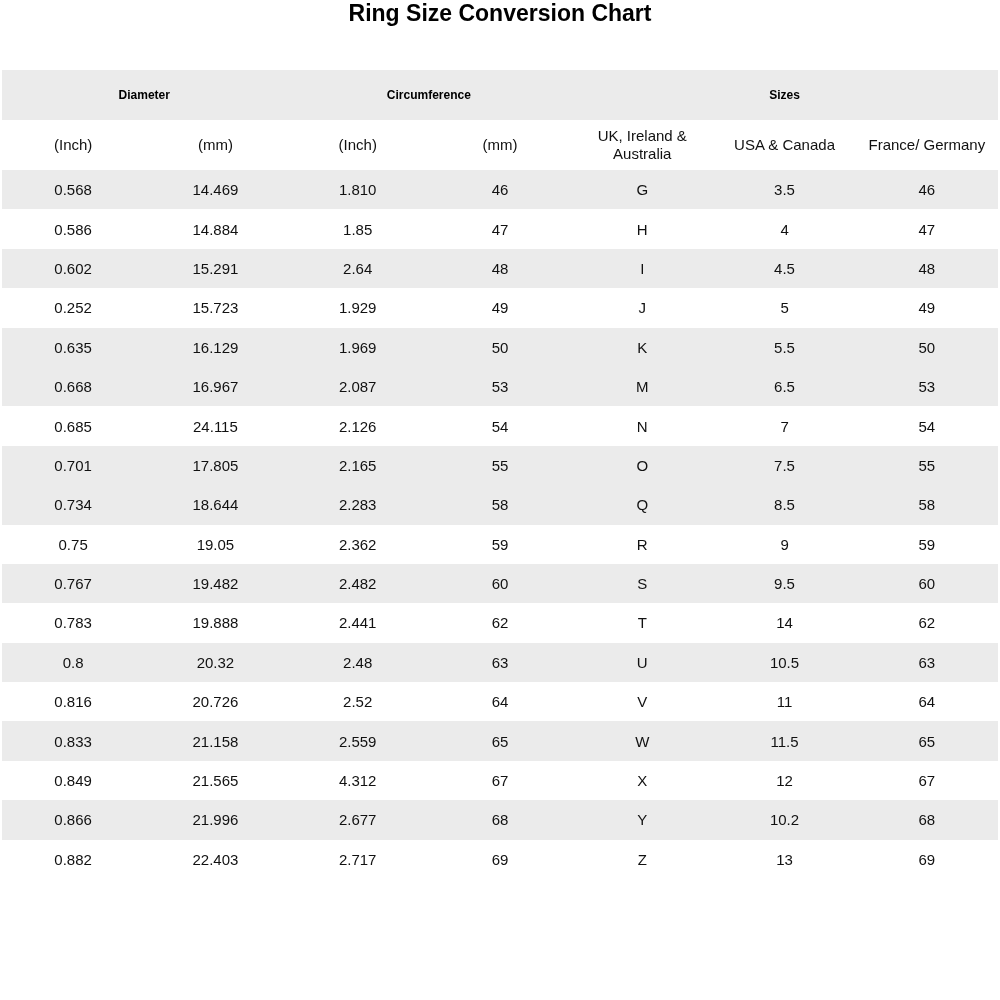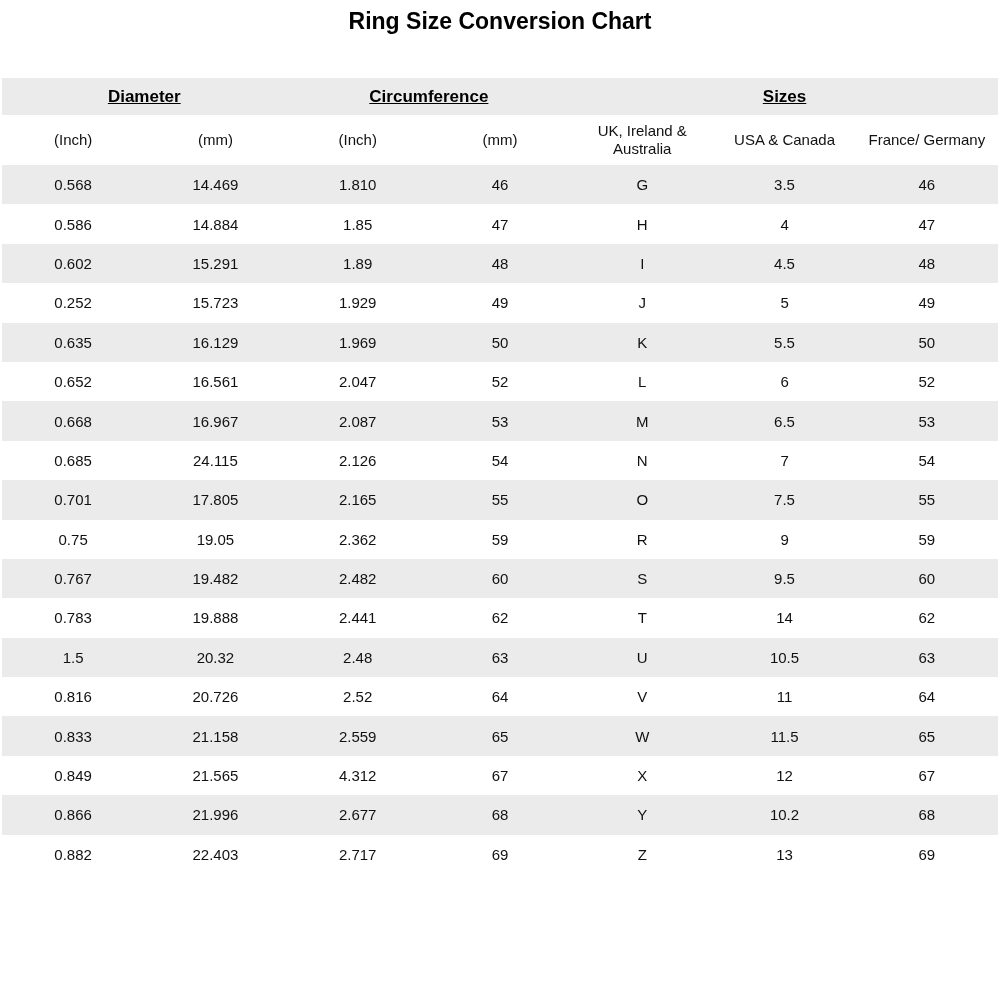--- a/index.html
+++ b/index.html
@@ -10,21 +10,21 @@
     height: 1000px;
     font-family: "Liberation Sans", sans-serif;
     color: var(--text-color, #111111);
   }
   .page {
     width: 996px;
     margin: 0 auto;
   }
   .title {
     margin: 0;
-    padding-top: 8px;
+    padding-top: 0;
     height: 26px;
     line-height: 26px;
     text-align: center;
     font-size: 23px;
     font-weight: bold;
     color: #000000;
   }
   table.ring-table {
     width: 100%;
     margin-top: 44px;
@@ -32,26 +32,25 @@
     table-layout: fixed;
   }
   table.ring-table th,
   table.ring-table td {
     padding: 0;
     text-align: center;
     vertical-align: middle;
     font-weight: normal;
   }
   tr.group-row th {
-    height: 37px;
+    height: 50px;
     background: var(--stripe-color, #ebebeb);
-    font-size: 17px;
+    font-size: 12px;
     font-weight: bold;
     color: #000000;
-    text-decoration: underline;
   }
   tr.subhead-row th {
     height: 50px;
     background: #ffffff;
     font-size: 15px;
     line-height: 18px;
   }
   tbody td {
     height: 39.4px;
     font-size: 15px;
@@ -98,21 +97,21 @@
           <td>14.884</td>
           <td>1.85</td>
           <td>47</td>
           <td>H</td>
           <td>4</td>
           <td>47</td>
         </tr>
         <tr class="stripe">
           <td>0.602</td>
           <td>15.291</td>
-          <td>1.89</td>
+          <td>2.64</td>
           <td>48</td>
           <td>I</td>
           <td>4.5</td>
           <td>48</td>
         </tr>
         <tr>
           <td>0.252</td>
           <td>15.723</td>
           <td>1.929</td>
           <td>49</td>
@@ -122,29 +121,20 @@
         </tr>
         <tr class="stripe">
           <td>0.635</td>
           <td>16.129</td>
           <td>1.969</td>
           <td>50</td>
           <td>K</td>
           <td>5.5</td>
           <td>50</td>
         </tr>
-        <tr>
-          <td>0.652</td>
-          <td>16.561</td>
-          <td>2.047</td>
-          <td>52</td>
-          <td>L</td>
-          <td>6</td>
-          <td>52</td>
-        </tr>
         <tr class="stripe">
           <td>0.668</td>
           <td>16.967</td>
           <td>2.087</td>
           <td>53</td>
           <td>M</td>
           <td>6.5</td>
           <td>53</td>
         </tr>
         <tr>
@@ -158,20 +148,29 @@
         </tr>
         <tr class="stripe">
           <td>0.701</td>
           <td>17.805</td>
           <td>2.165</td>
           <td>55</td>
           <td>O</td>
           <td>7.5</td>
           <td>55</td>
         </tr>
+        <tr class="stripe">
+          <td>0.734</td>
+          <td>18.644</td>
+          <td>2.283</td>
+          <td>58</td>
+          <td>Q</td>
+          <td>8.5</td>
+          <td>58</td>
+        </tr>
         <tr>
           <td>0.75</td>
           <td>19.05</td>
           <td>2.362</td>
           <td>59</td>
           <td>R</td>
           <td>9</td>
           <td>59</td>
         </tr>
         <tr class="stripe">
@@ -186,21 +185,21 @@
         <tr>
           <td>0.783</td>
           <td>19.888</td>
           <td>2.441</td>
           <td>62</td>
           <td>T</td>
           <td>14</td>
           <td>62</td>
         </tr>
         <tr class="stripe">
-          <td>1.5</td>
+          <td>0.8</td>
           <td>20.32</td>
           <td>2.48</td>
           <td>63</td>
           <td>U</td>
           <td>10.5</td>
           <td>63</td>
         </tr>
         <tr>
           <td>0.816</td>
           <td>20.726</td>

